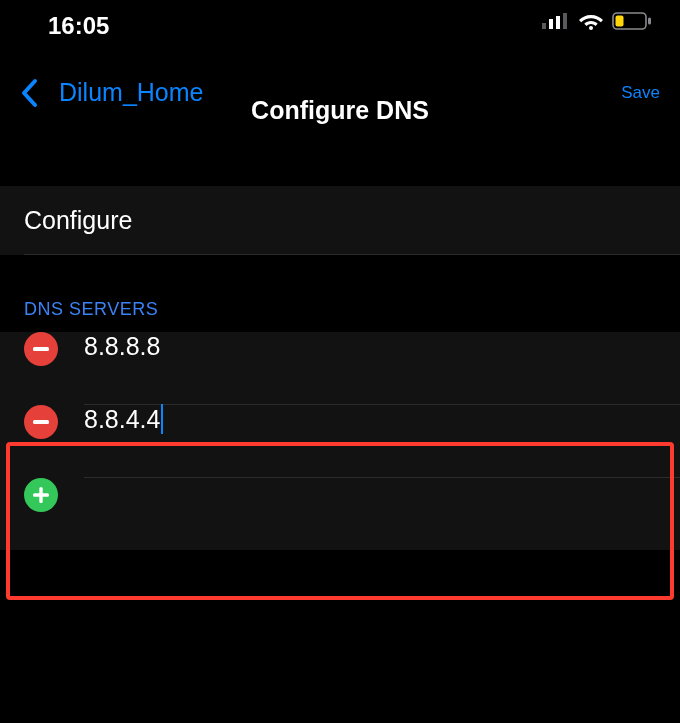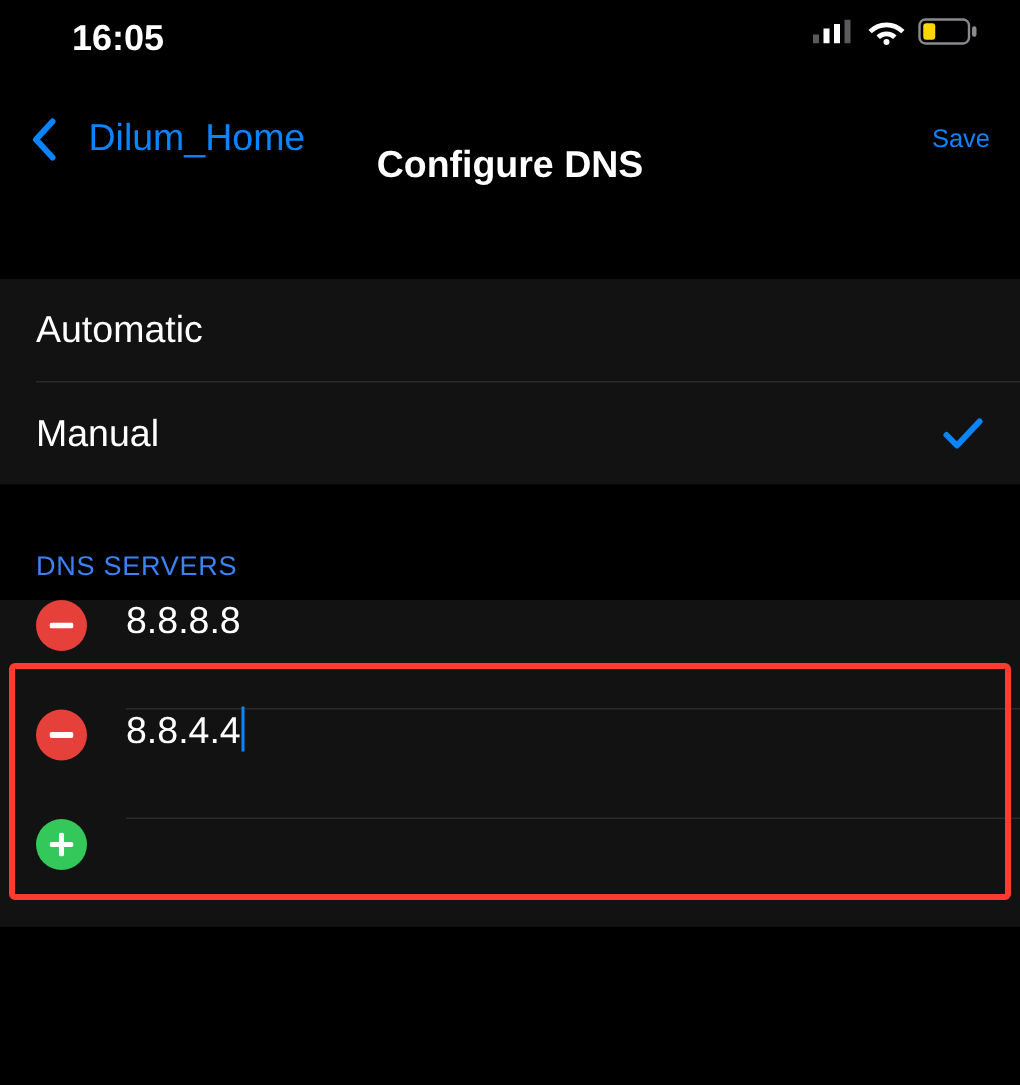--- a/index.html
+++ b/index.html
@@ -192,31 +192,23 @@
     <span>Dilum_Home</span>
   </div>
   <div class="nav-title">Configure DNS</div>
   <div class="save-button">Save</div>
 </div>
 
 <div class="section-gap"></div>
 
 <div class="cell-group">
   <div class="cell">
-    <span>Automatic</span>
+    <span>Configure</span>
   </div>
   <div class="cell-sep"></div>
-  <div class="cell">
-    <span>Manual</span>
-    <span class="checkmark">
-      <svg width="28" height="24" viewBox="0 0 28 24">
-        <polyline points="3,13 10,20 25,4" fill="none" stroke="#0a84ff" stroke-width="4" stroke-linecap="round" stroke-linejoin="round"></polyline>
-      </svg>
-    </span>
-  </div>
 </div>
 
 <div class="section-gap-small"></div>
 
 <div class="section-header">DNS SERVERS</div>
 
 <div class="cell-group">
   <div class="dns-cell">
     <div class="badge badge-minus">
       <span>

